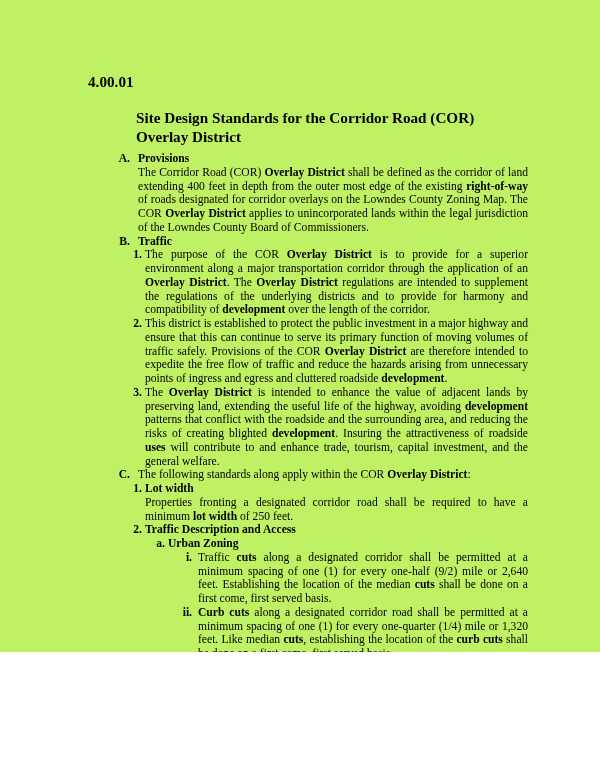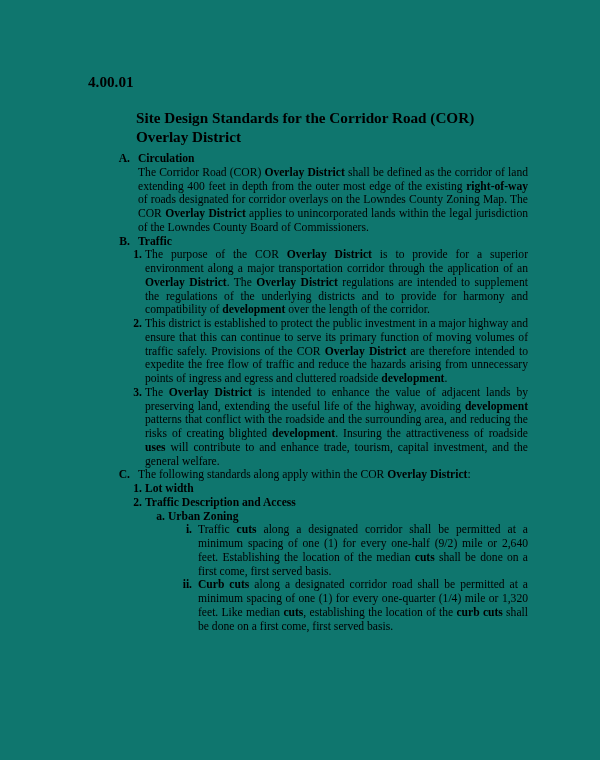--- a/index.html
+++ b/index.html
@@ -11,22 +11,22 @@
     width: 600px;
     height: 776px;
     font-family: "Liberation Serif", "DejaVu Serif", serif;
     color: #000000;
     -webkit-font-smoothing: antialiased;
   }
 
   #page {
     position: relative;
     width: 600px;
-    height: 760px;
-    background: #0f766e;
+    height: 652px;
+    background: #bef264;
     overflow: hidden;
   }
 
   #content {
     position: absolute;
     left: 88px;
     top: 72px;
     width: 440px;
   }
 
@@ -95,21 +95,21 @@
 <div id="page">
   <div id="content">
 
     <div class="doc-title">
       <span class="num">4.00.01</span>
       <span class="ttl">Site Design Standards for the Corridor Road (COR) Overlay District</span>
     </div>
 
     <div class="row lvl-alpha">
       <span class="mark">A.</span>
-      <span class="body flush bold">Circulation</span>
+      <span class="body flush bold">Provisions</span>
     </div>
     <div class="row lvl-alpha">
       <span class="mark"></span>
       <span class="body"><span>The Corridor Road (COR) </span><span class="bold">Overlay District</span><span> shall be defined as the corridor of land extending 400 feet in depth from the outer most edge of the existing </span><span class="bold">right-of-way</span><span> of roads designated for corridor overlays on the Lowndes County Zoning Map.  The COR </span><span class="bold">Overlay District</span><span> applies to unincorporated lands within the legal jurisdiction of the Lowndes County Board of Commissioners.</span></span>
     </div>
 
     <div class="row lvl-alpha">
       <span class="mark">B.</span>
       <span class="body flush bold">Traffic</span>
     </div>
@@ -129,20 +129,23 @@
 
     <div class="row lvl-alpha">
       <span class="mark">C.</span>
       <span class="body flush"><span>The following standards along apply within the COR </span><span class="bold">Overlay District</span><span>:</span></span>
     </div>
 
     <div class="row lvl-num">
       <span class="mark">1.</span>
       <span class="body flush bold">Lot width</span>
     </div>
+    <div class="row plain-under-num">
+      <span class="body"><span>Properties fronting a designated corridor road shall be required to have a minimum </span><span class="bold">lot width</span><span> of 250 feet.</span></span>
+    </div>
 
     <div class="row lvl-num">
       <span class="mark">2.</span>
       <span class="body flush bold">Traffic Description and Access</span>
     </div>
 
     <div class="row lvl-lalpha">
       <span class="mark">a.</span>
       <span class="body flush bold">Urban Zoning</span>
     </div>

